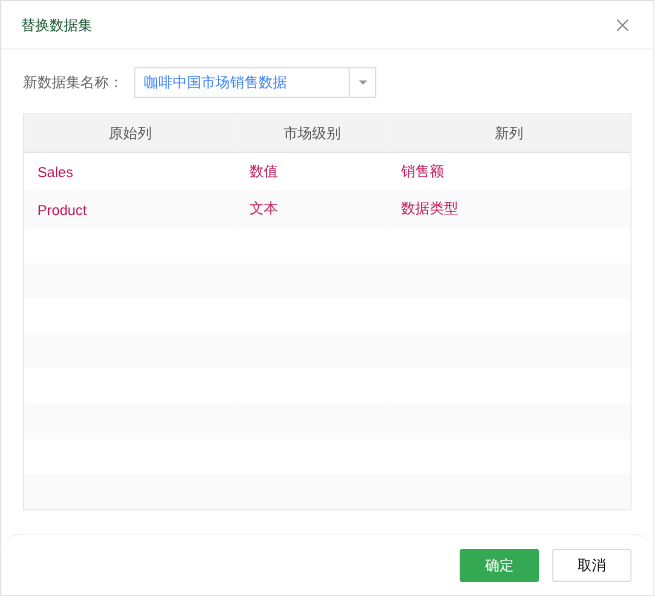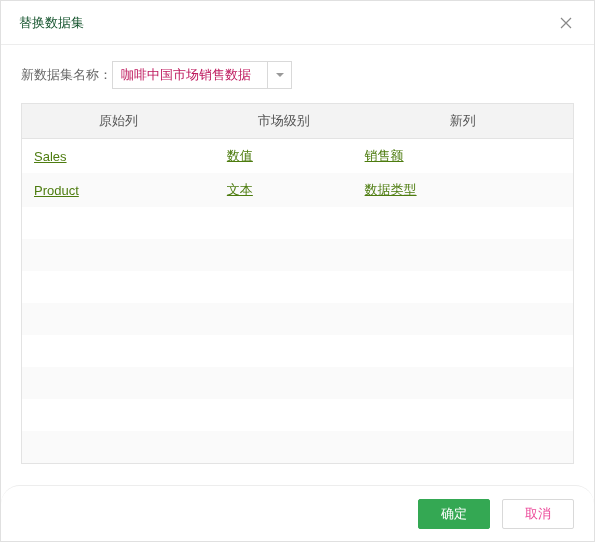--- a/index.html
+++ b/index.html
@@ -51,31 +51,32 @@
       overflow: hidden;
     }
     .field-row {
       display: flex;
       align-items: center;
       margin-bottom: 14px;
     }
     .field-label {
       color: #666;
       font-size: 13px;
+      margin-right: 10px;
       font-family: Liberation Mono, monospace;
     }
     .select-box {
       position: relative;
-      width: 180px;
+      width: 220px;
       height: 28px;
       border: 1px solid #d9d9d9;
       display: flex;
       align-items: center;
       padding: 0 8px;
-      color: #be185d;
+      color: #3b82f6;
       cursor: pointer;
     }
     .select-arrow {
       position: absolute;
       right: 0;
       top: 0;
       height: 100%;
       width: 24px;
       border-left: 1px solid #d9d9d9;
       display: flex;
@@ -95,24 +96,23 @@
       text-align: center;
       background: #f3f3f3;
       font-weight: normal;
       color: #555;
       font-size: 13px;
       padding: 8px 12px;
       border-bottom: 1px solid #e3e3e3;
     }
     .table td {
       padding: 8px 12px;
-      color: #4d7c0f;
+      color: #be185d;
       font-size: 13px;
       height: 32px;
-      text-decoration: underline;
     }
     .table tr:nth-child(even) td {
       background: #fafafa;
     }
     .table tr:nth-child(odd) td {
       background: #ffffff;
     }
     .col1 { width: 35%; }
     .col2 { width: 25%; }
     .col3 { width: 40%; }
@@ -144,21 +144,21 @@
       border-radius: 2px;
       padding: 0 18px;
     }
     .btn-primary {
       background: #34a853;
       color: #fff;
       border: 1px solid #34a853;
     }
     .btn-default {
       background: #fff;
-      color: #ec4899;
+      color: #000000;
       border: 1px solid #d9d9d9;
     }
   </style>
 </head>
 <body>
 
 <div class="dialog">
   <div class="dialog-header">
     <span class="dialog-title">替换数据集</span>
     <div class="close-btn">

